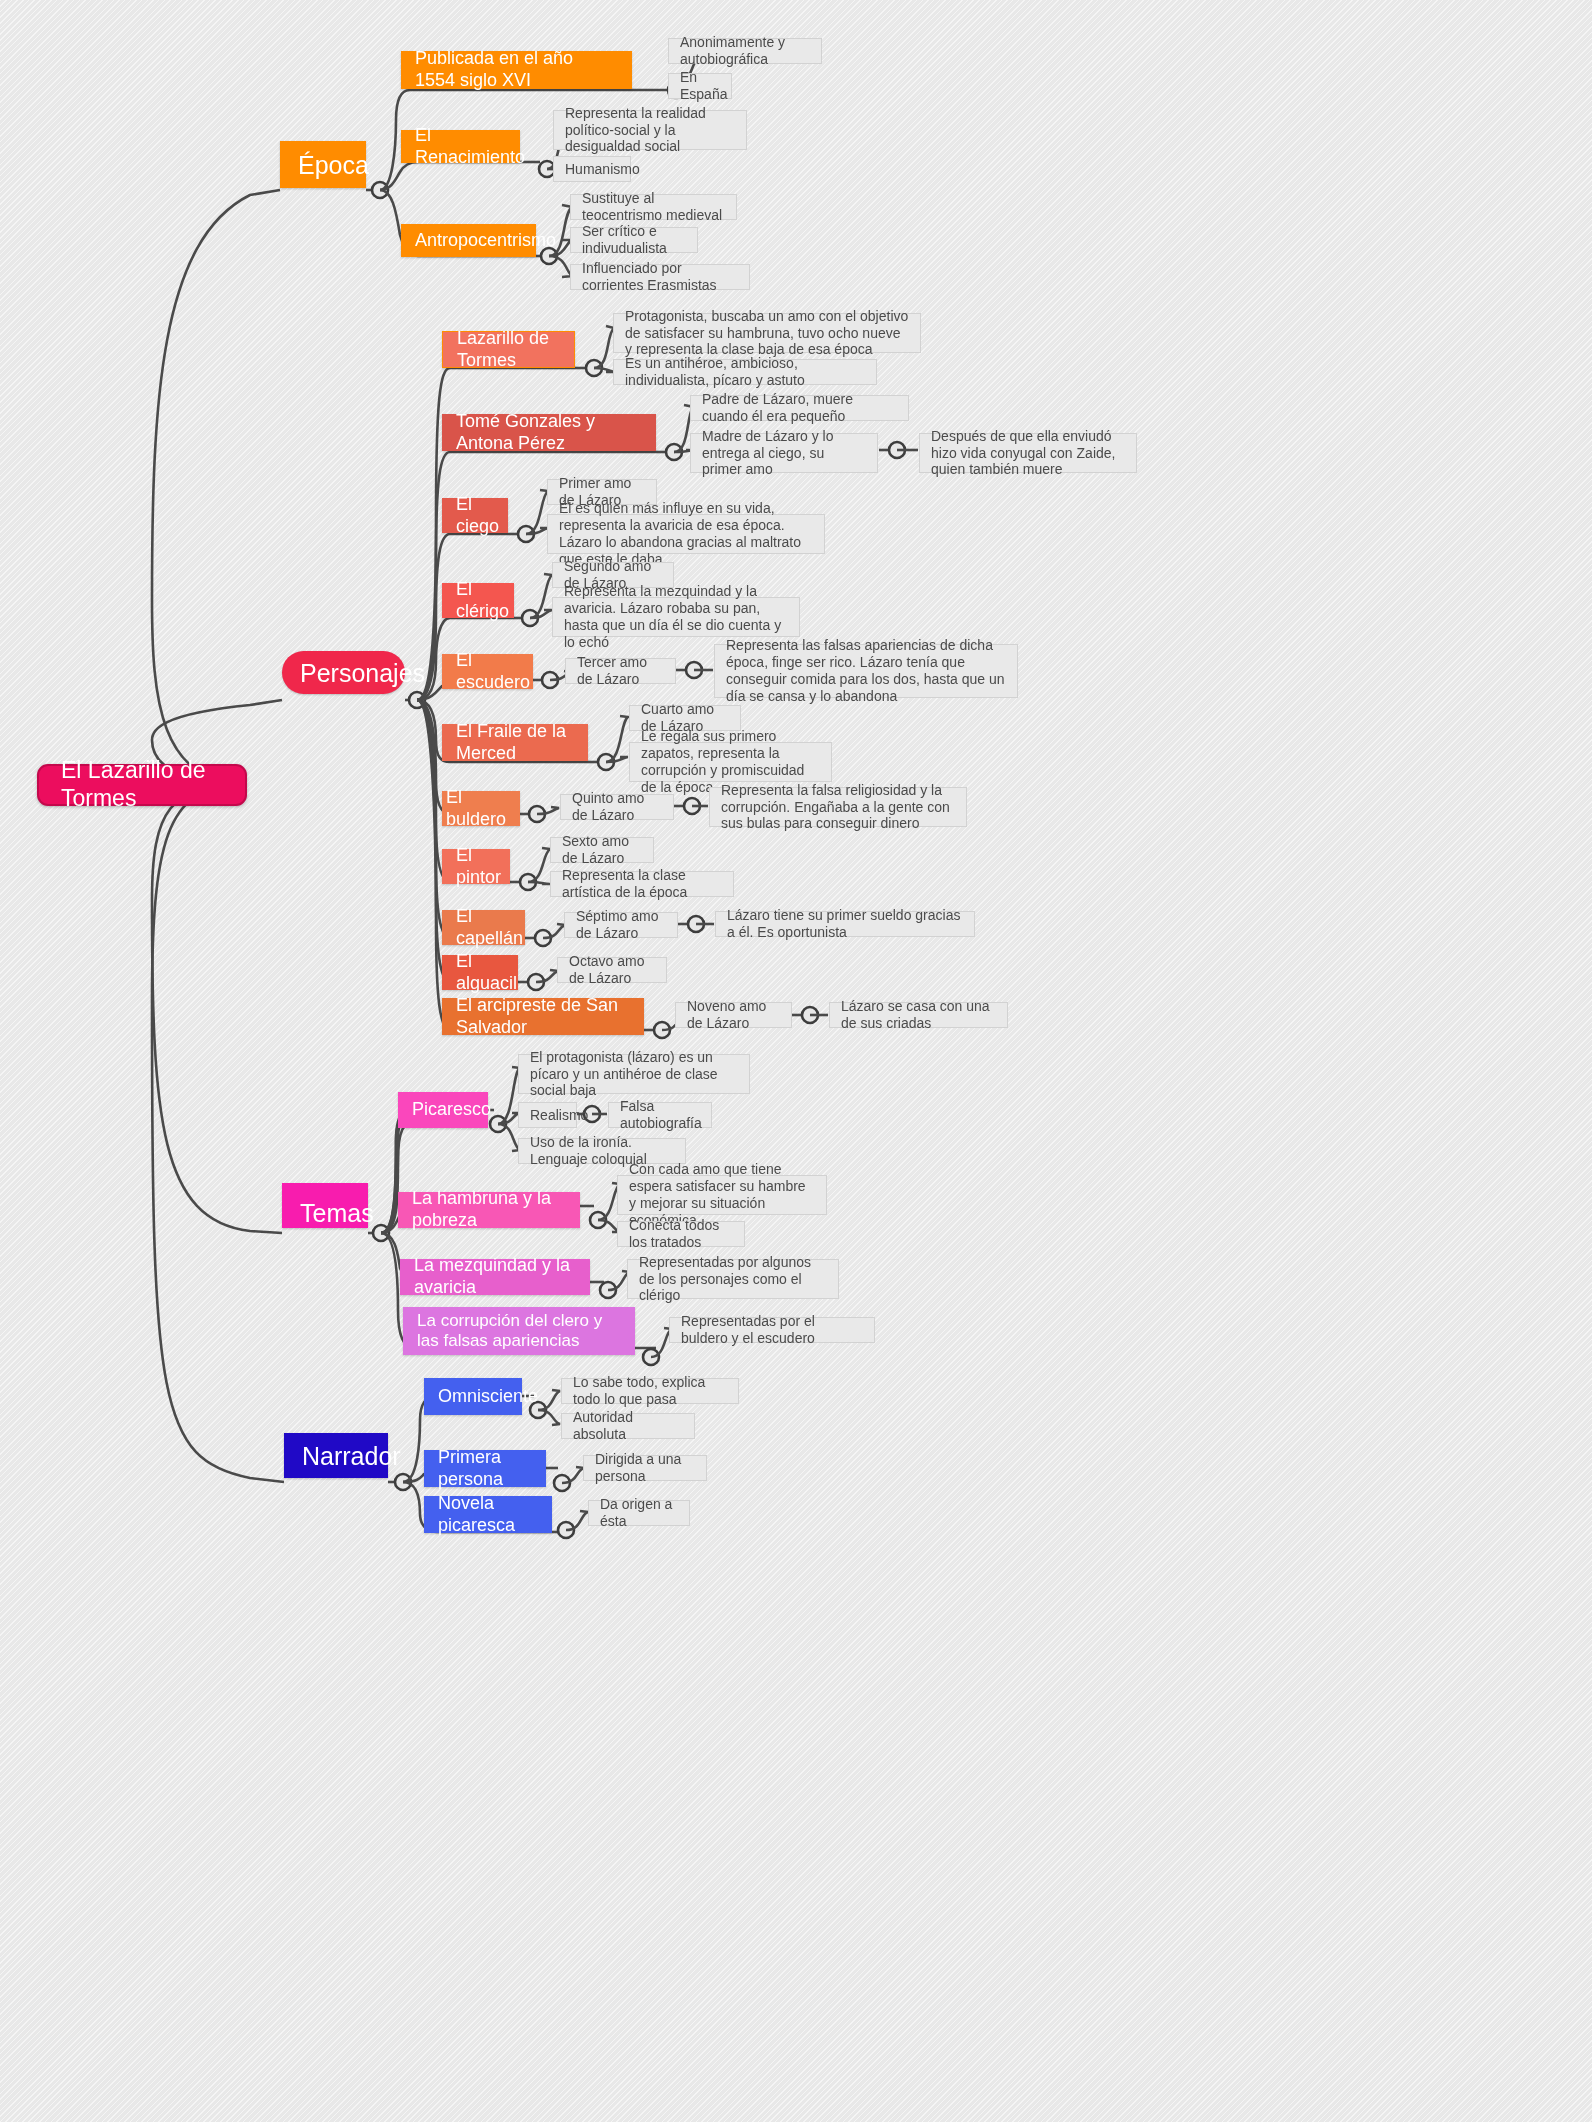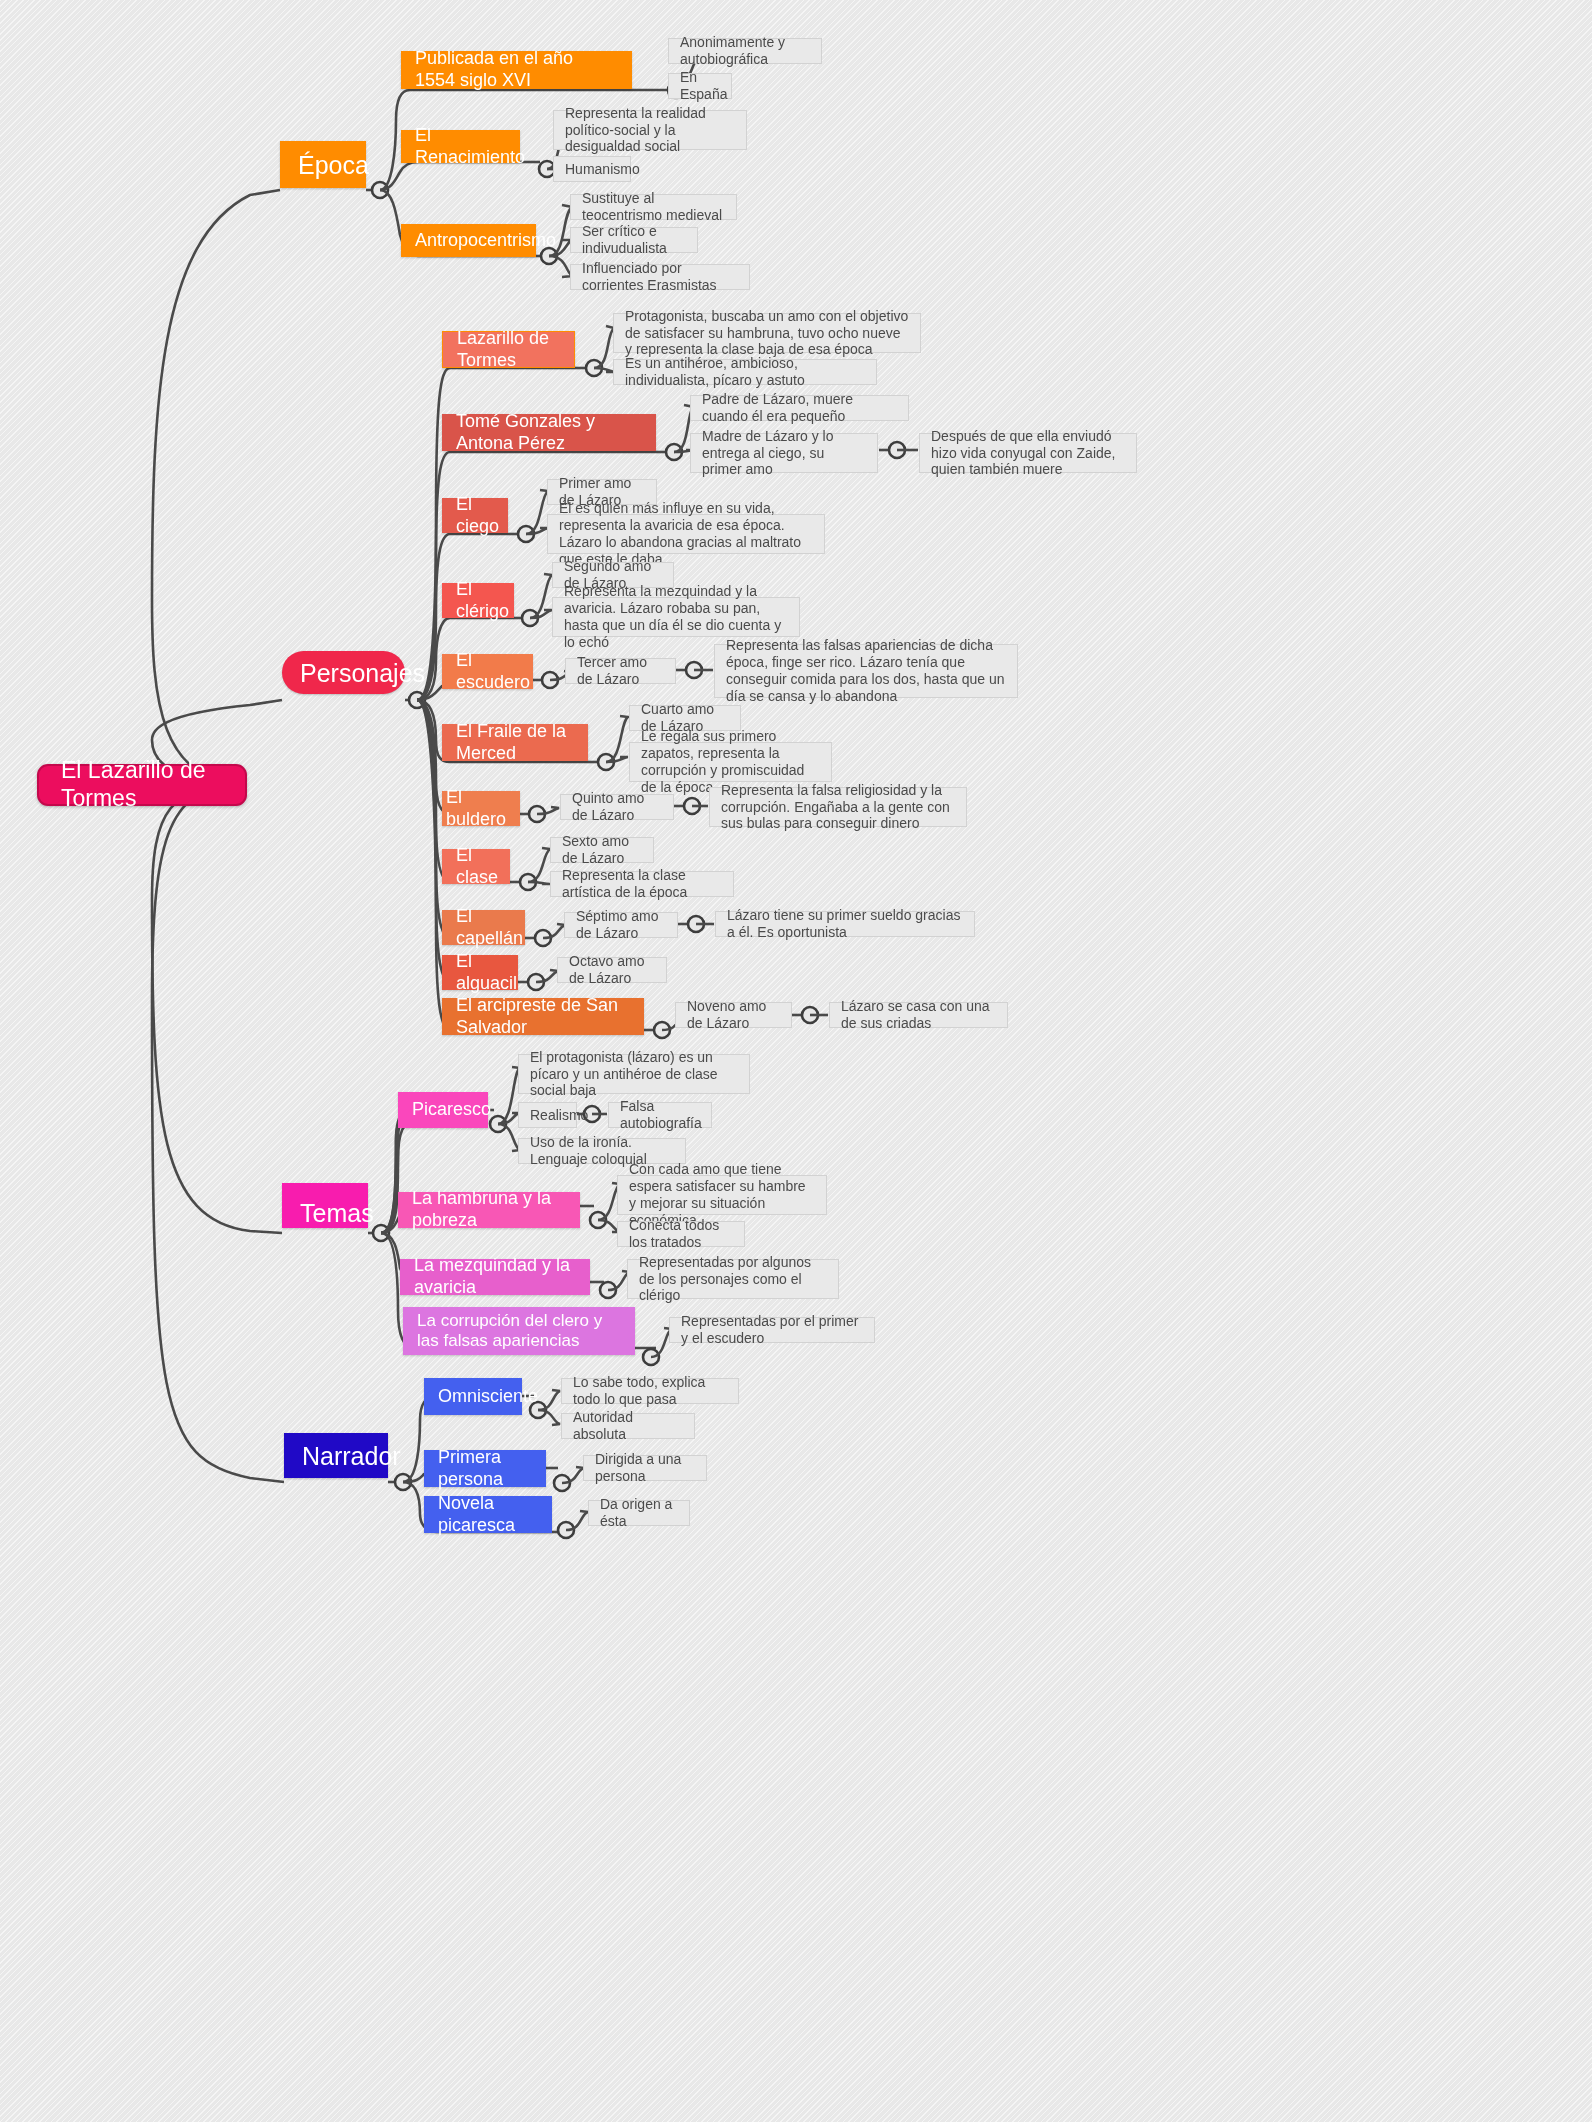--- a/index.html
+++ b/index.html
@@ -324,21 +324,21 @@
     <span>El buldero</span>
   </div>
   <div class="node n-leaf" style="left:560px; top:794px; width:114px; height:26px;">
     <span>Quinto amo de Lázaro</span>
   </div>
   <div class="node n-leaf" style="left:709px; top:787px; width:258px; height:40px;">
     <span>Representa la falsa religiosidad y la corrupción. Engañaba a la gente con sus bulas para conseguir dinero</span>
   </div>
 
   <div class="node n-sub" style="left:442px; top:849px; width:68px; height:35px; background:#f2705a;">
-    <span>El clase</span>
+    <span>El pintor</span>
   </div>
   <div class="node n-leaf" style="left:550px; top:837px; width:104px; height:26px;">
     <span>Sexto amo de Lázaro</span>
   </div>
   <div class="node n-leaf" style="left:550px; top:871px; width:184px; height:26px;">
     <span>Representa la clase artística de la época</span>
   </div>
 
   <div class="node n-sub" style="left:442px; top:910px; width:83px; height:35px; background:#ea7a4c;">
     <span>El capellán</span>
@@ -401,21 +401,21 @@
     <span>La mezquindad y la avaricia</span>
   </div>
   <div class="node n-leaf" style="left:627px; top:1259px; width:212px; height:40px;">
     <span>Representadas por algunos de los personajes como el clérigo</span>
   </div>
 
   <div class="node n-sub" style="left:403px; top:1307px; width:232px; height:48px; background:#dc75e0; font-size:17px;">
     <span>La corrupción del clero y las falsas apariencias</span>
   </div>
   <div class="node n-leaf" style="left:669px; top:1317px; width:206px; height:26px;">
-    <span>Representadas por el primer y el escudero</span>
+    <span>Representadas por el buldero y el escudero</span>
   </div>
 
   <div class="node n-topic narrador" style="left:284px; top:1433px; width:104px; height:45px;">
     <span>Narrador</span>
   </div>
 
   <div class="node n-sub" style="left:424px; top:1378px; width:98px; height:37px; background:#4460ef;">
     <span>Omnisciente</span>
   </div>
   <div class="node n-leaf" style="left:561px; top:1378px; width:178px; height:26px;">

